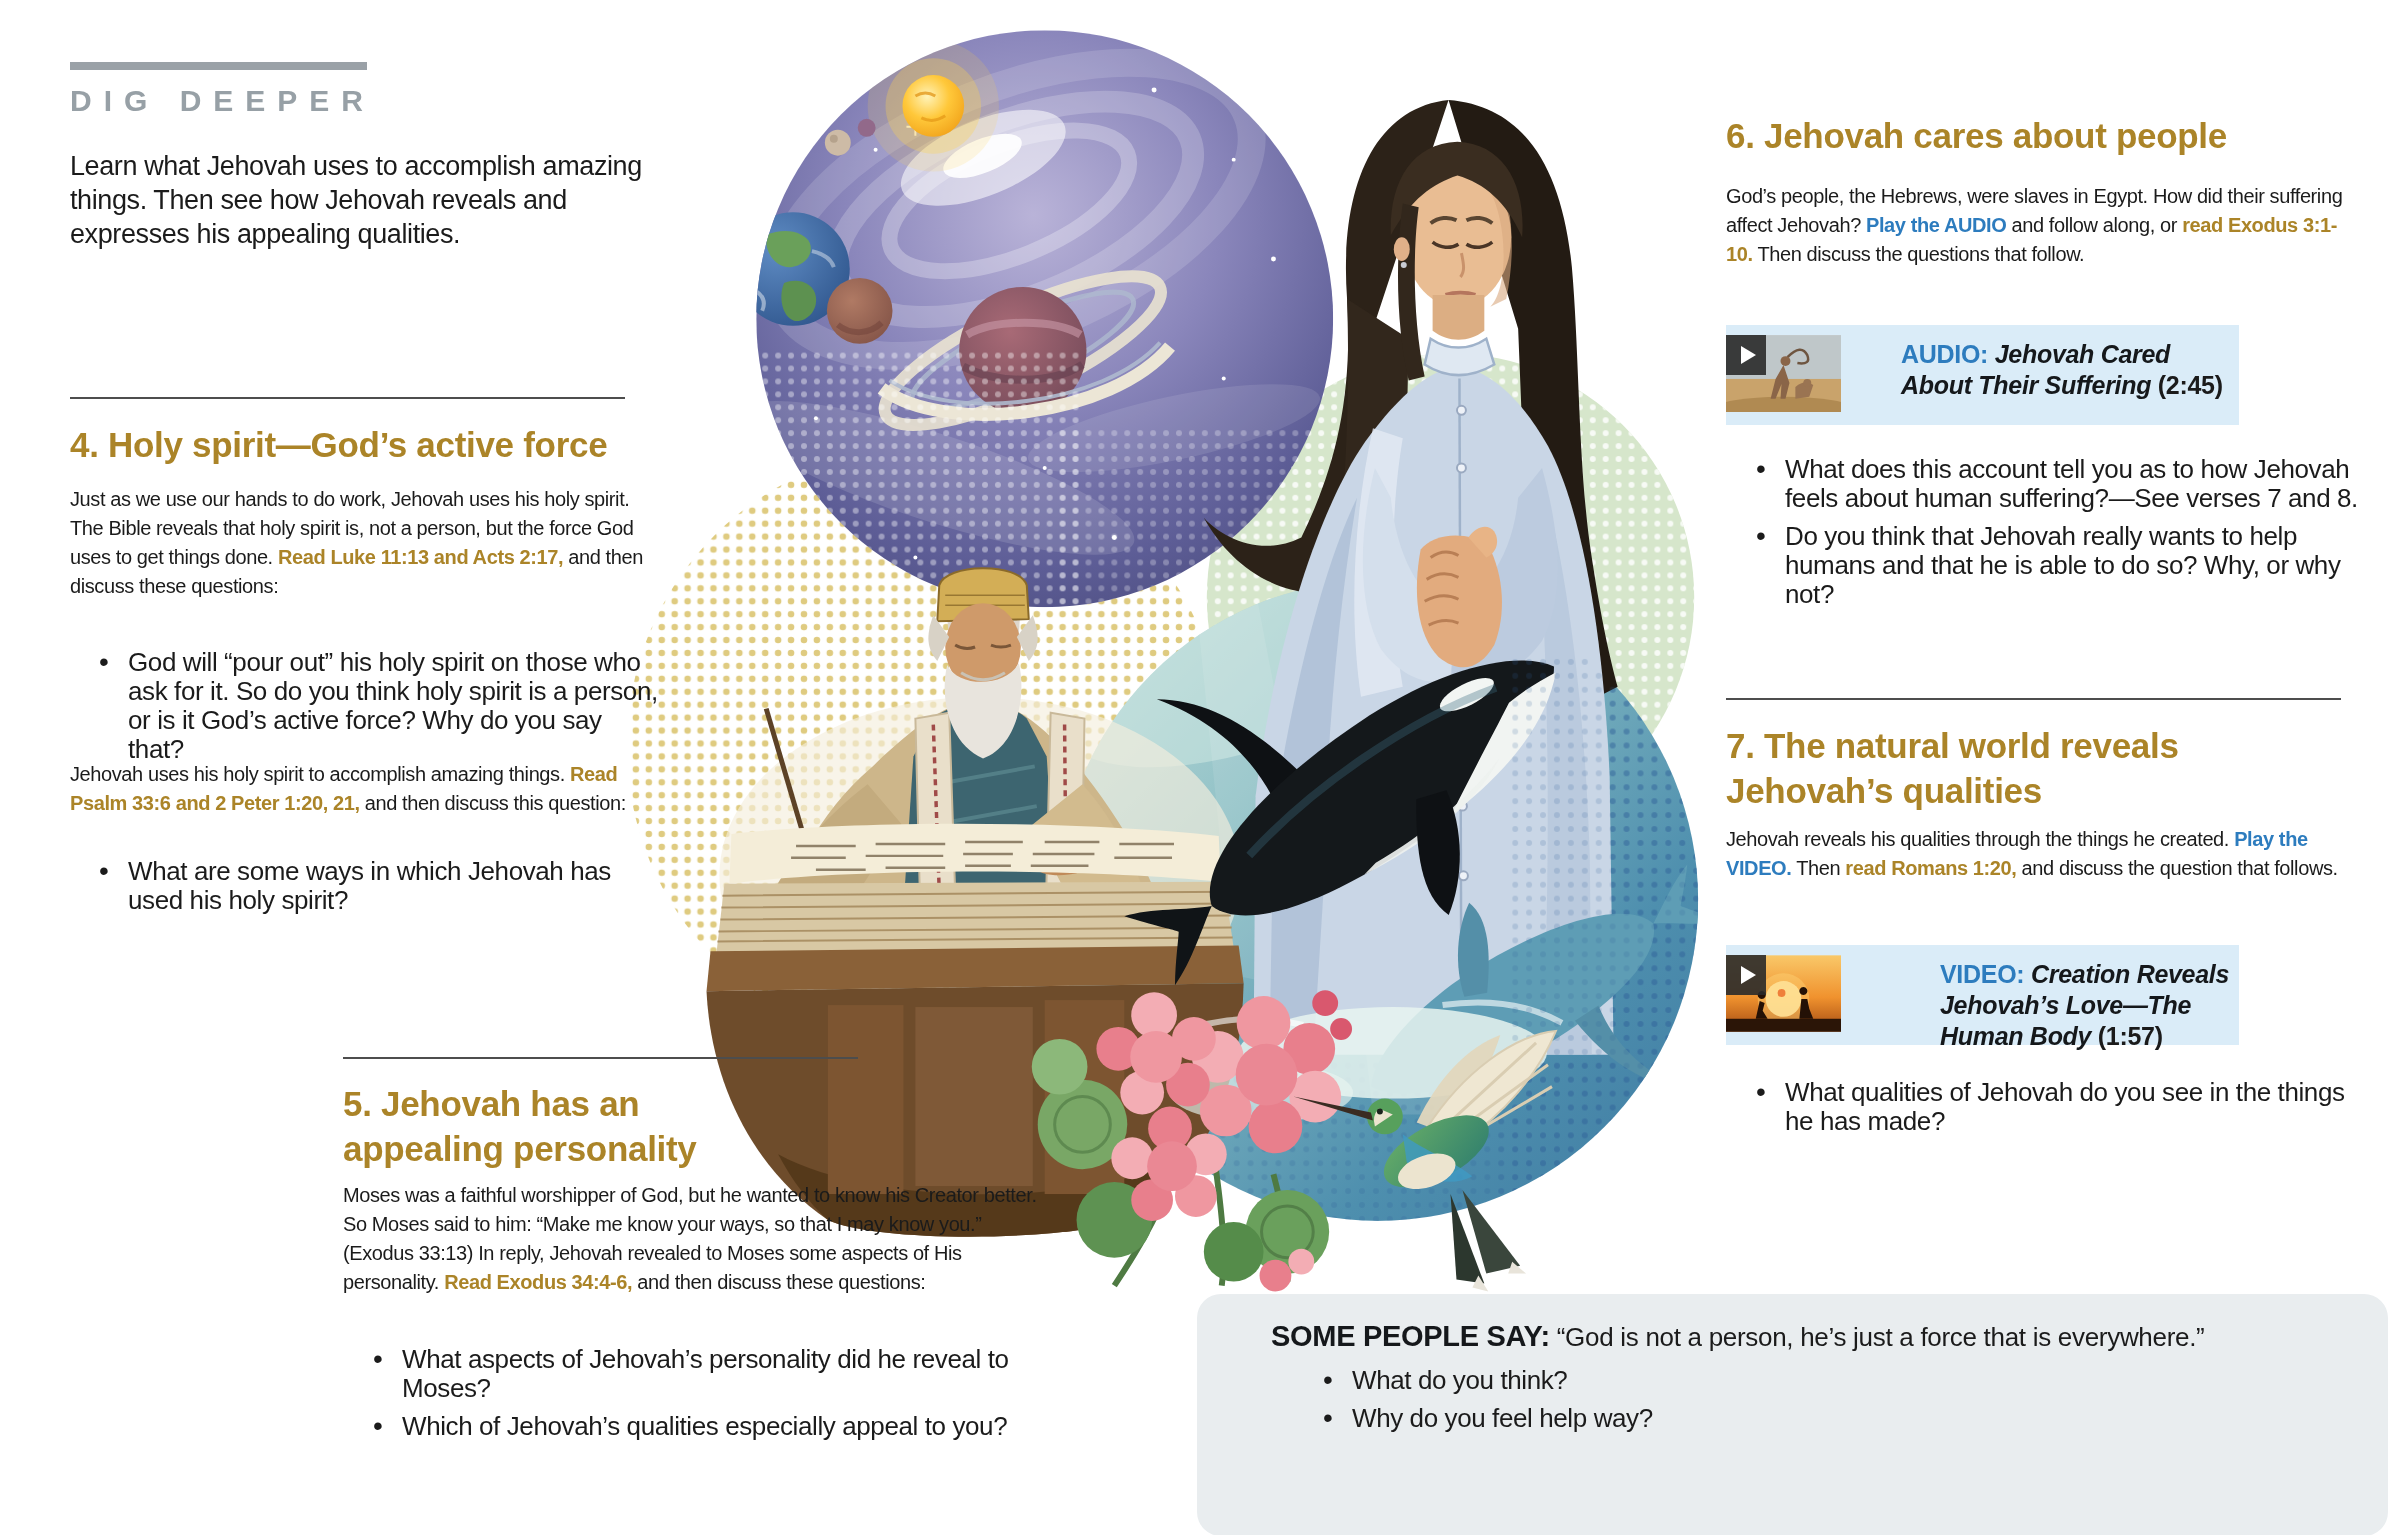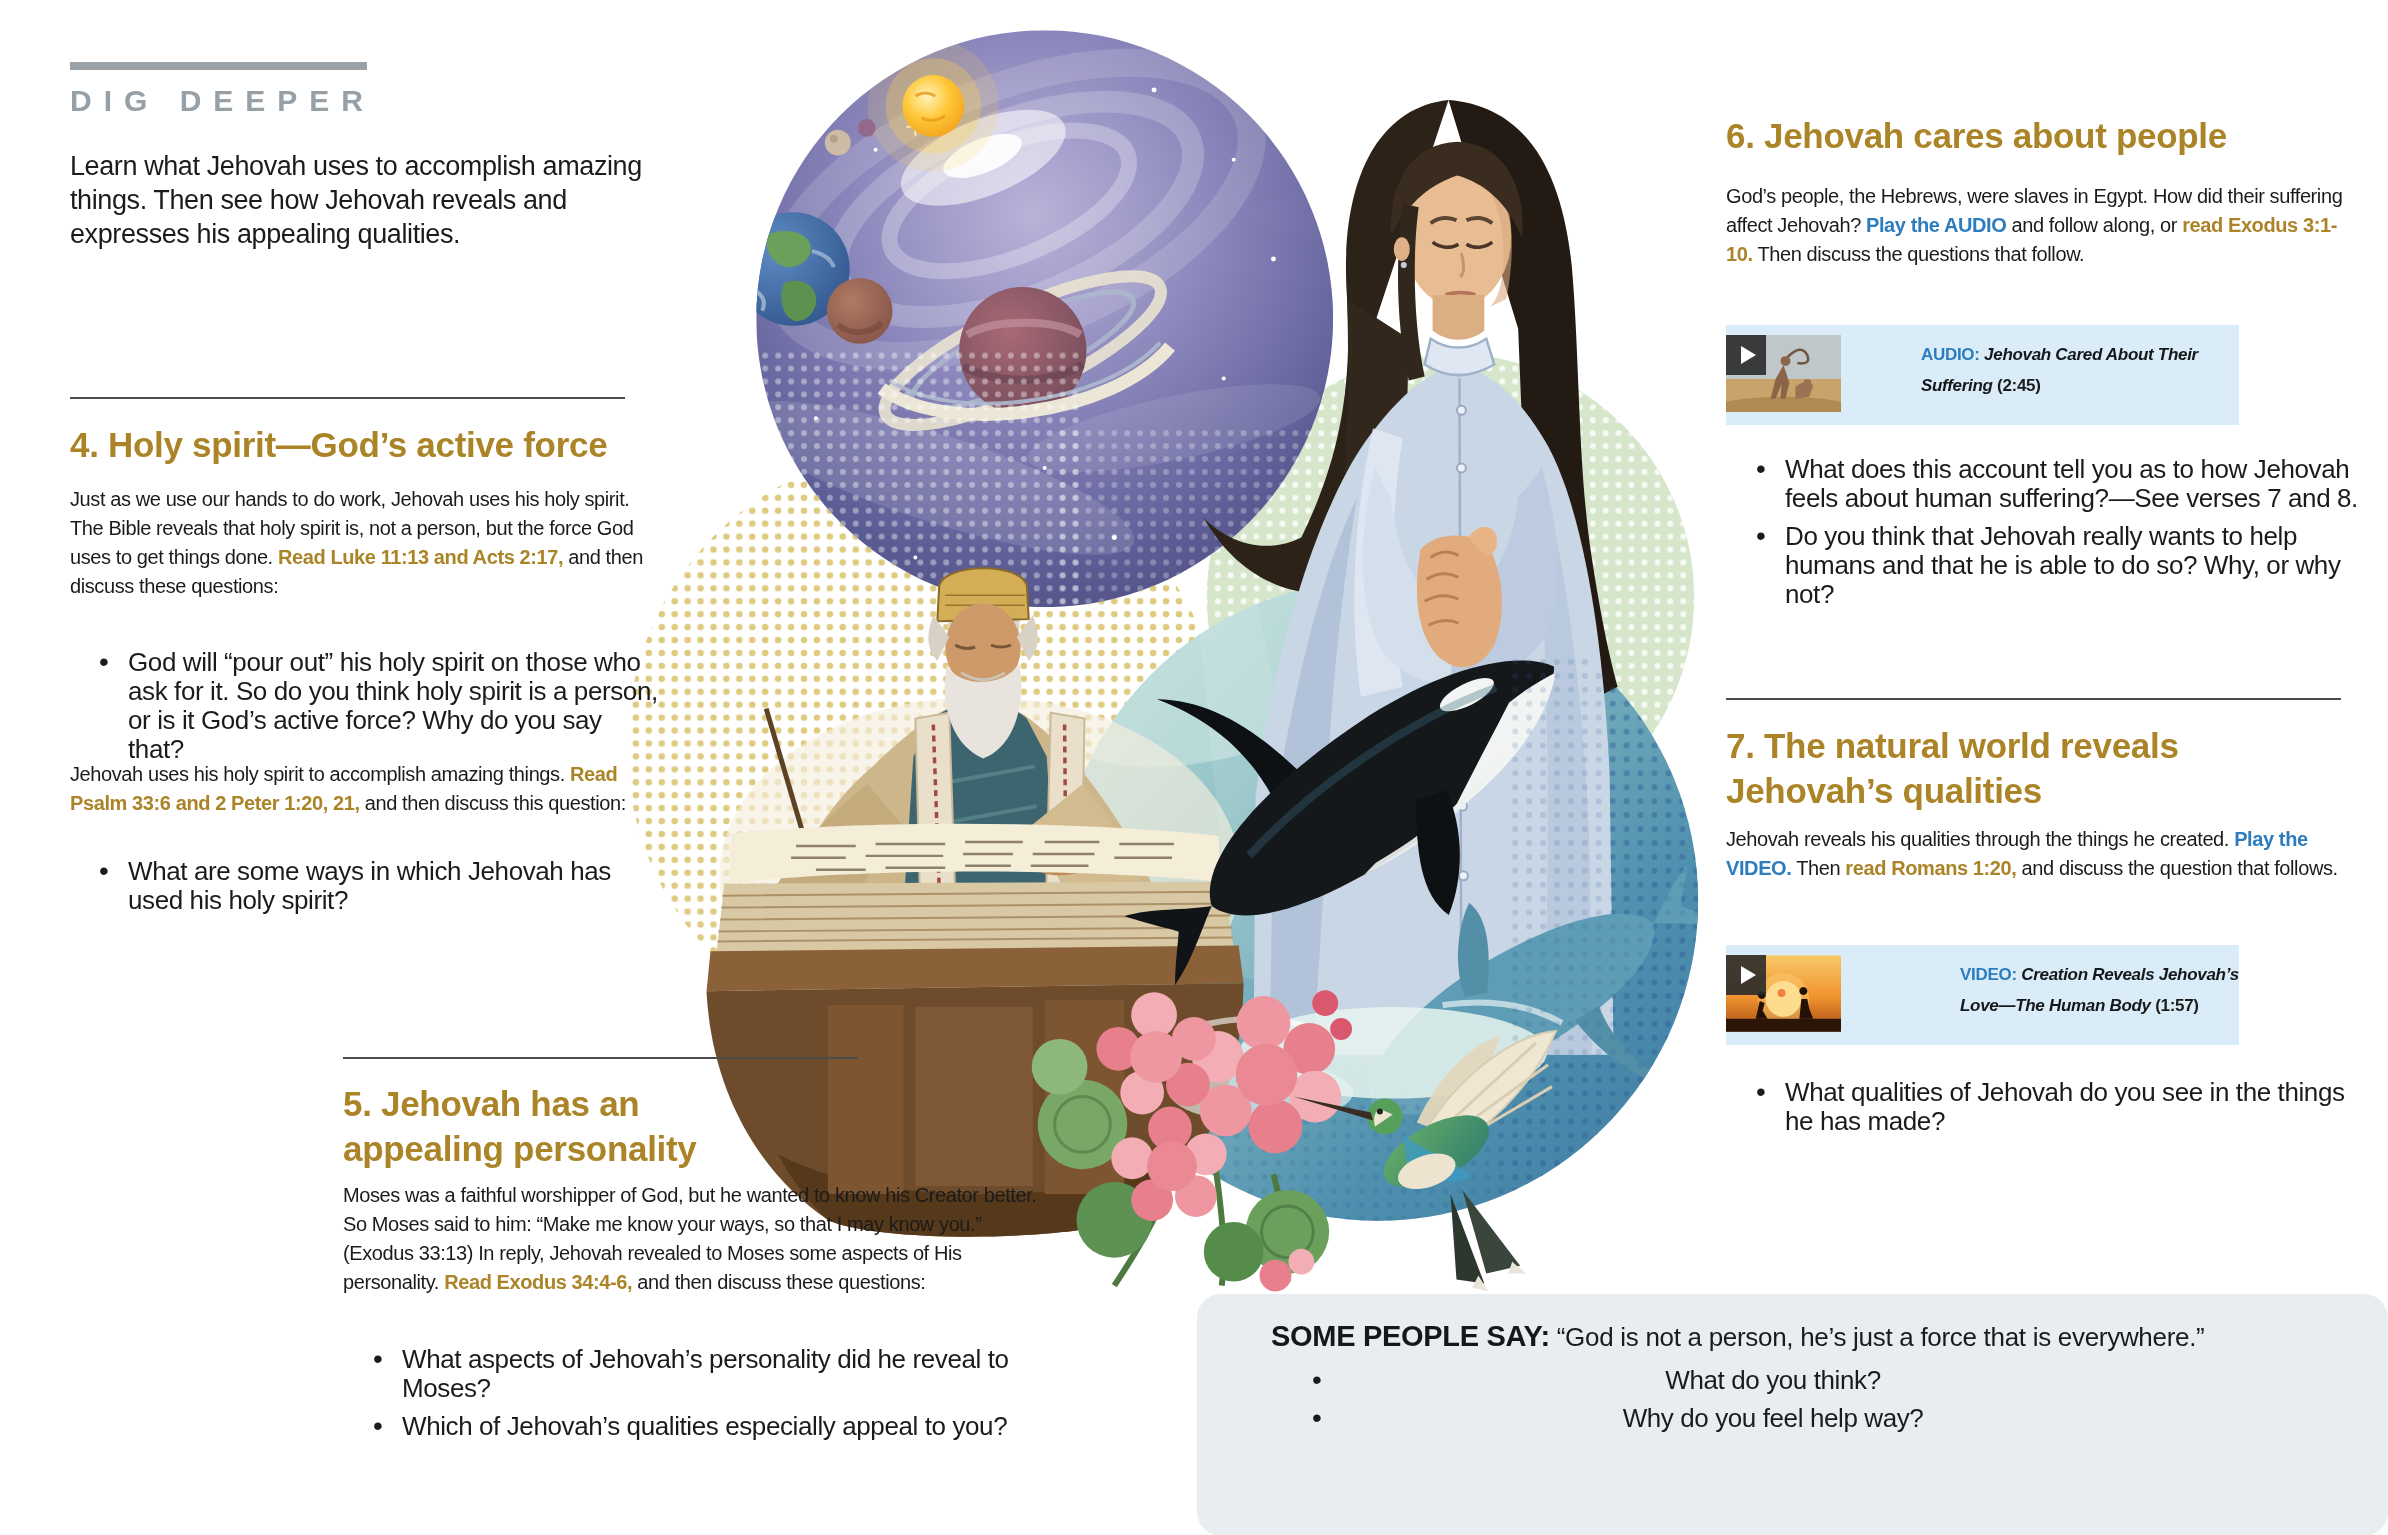--- a/index.html
+++ b/index.html
@@ -18,21 +18,21 @@
   ul.blist{list-style:none;margin:0;padding:0;}
   ul.blist li{position:relative;padding-left:32px;font-size:26px;line-height:29px;letter-spacing:-0.4px;}
   ul.blist li::before{content:"\2022";position:absolute;left:3px;top:-1px;font-size:28px;}
   ul.blist li + li{margin-top:9px;}
   .media-box{background:#daecf8;display:flex;align-items:flex-start;}
   .thumb{position:relative;width:115px;height:77px;flex:none;margin-top:10px;overflow:hidden;cursor:pointer;}
   .thumb svg{display:block;}
   .play-btn{position:absolute;top:0;left:0;width:40px;height:40px;background:rgba(42,42,42,0.9);
             display:flex;align-items:center;justify-content:center;cursor:pointer;}
   .play-tri{width:0;height:0;border-left:15px solid #ffffff;border-top:9px solid transparent;border-bottom:9px solid transparent;margin-left:4px;}
-  .cap{margin-left:80px;padding-top:14px;width:350px;font-size:17px;line-height:31px;font-weight:bold;letter-spacing:-0.3px;}
+  .cap{margin-left:60px;padding-top:14px;width:350px;font-size:25px;line-height:31px;font-weight:bold;letter-spacing:-0.3px;}
   .cap-label{color:#2d7cbe;}
   .cap-title{font-style:italic;color:#15181b;}
   .gray-box{background:#e9edef;border-radius:24px;}
   .sps-line{font-size:26px;line-height:32px;letter-spacing:-0.3px;}
   .sps-label{font-size:29px;font-weight:bold;letter-spacing:-0.3px;color:#15181b;}
   .heading-block span{display:block;}
 </style>
 </head>
 <body>
 
@@ -433,20 +433,20 @@
     </div>
     <div class="cap"><span class="cap-label">VIDEO:</span> <span class="cap-title">Creation Reveals Jehovah’s Love—The Human Body </span><span>(1:57)</span></div>
   </div>
 
   <ul class="abs blist" style="left:1753px;top:1078px;width:605px;">
     <li>What qualities of Jehovah do you see in the things he has made?</li>
   </ul>
 
   <div class="abs gray-box" style="left:1197px;top:1294px;width:1191px;height:242px;">
     <p class="sps-line" style="position:absolute;left:74px;top:26px;width:1055px;"><span class="sps-label">SOME PEOPLE SAY:</span><span> “God is not a person, he’s just a force that is everywhere.”</span></p>
-    <ul class="blist" style="position:absolute;left:112px;top:72px;width:896px;text-align:center;">
+    <ul class="blist" style="position:absolute;left:123px;top:72px;width:896px;">
       <li>What do you think?</li>
       <li>Why do you feel help way?</li>
     </ul>
   </div>
 
 </div>
 
 
 </body></html>

